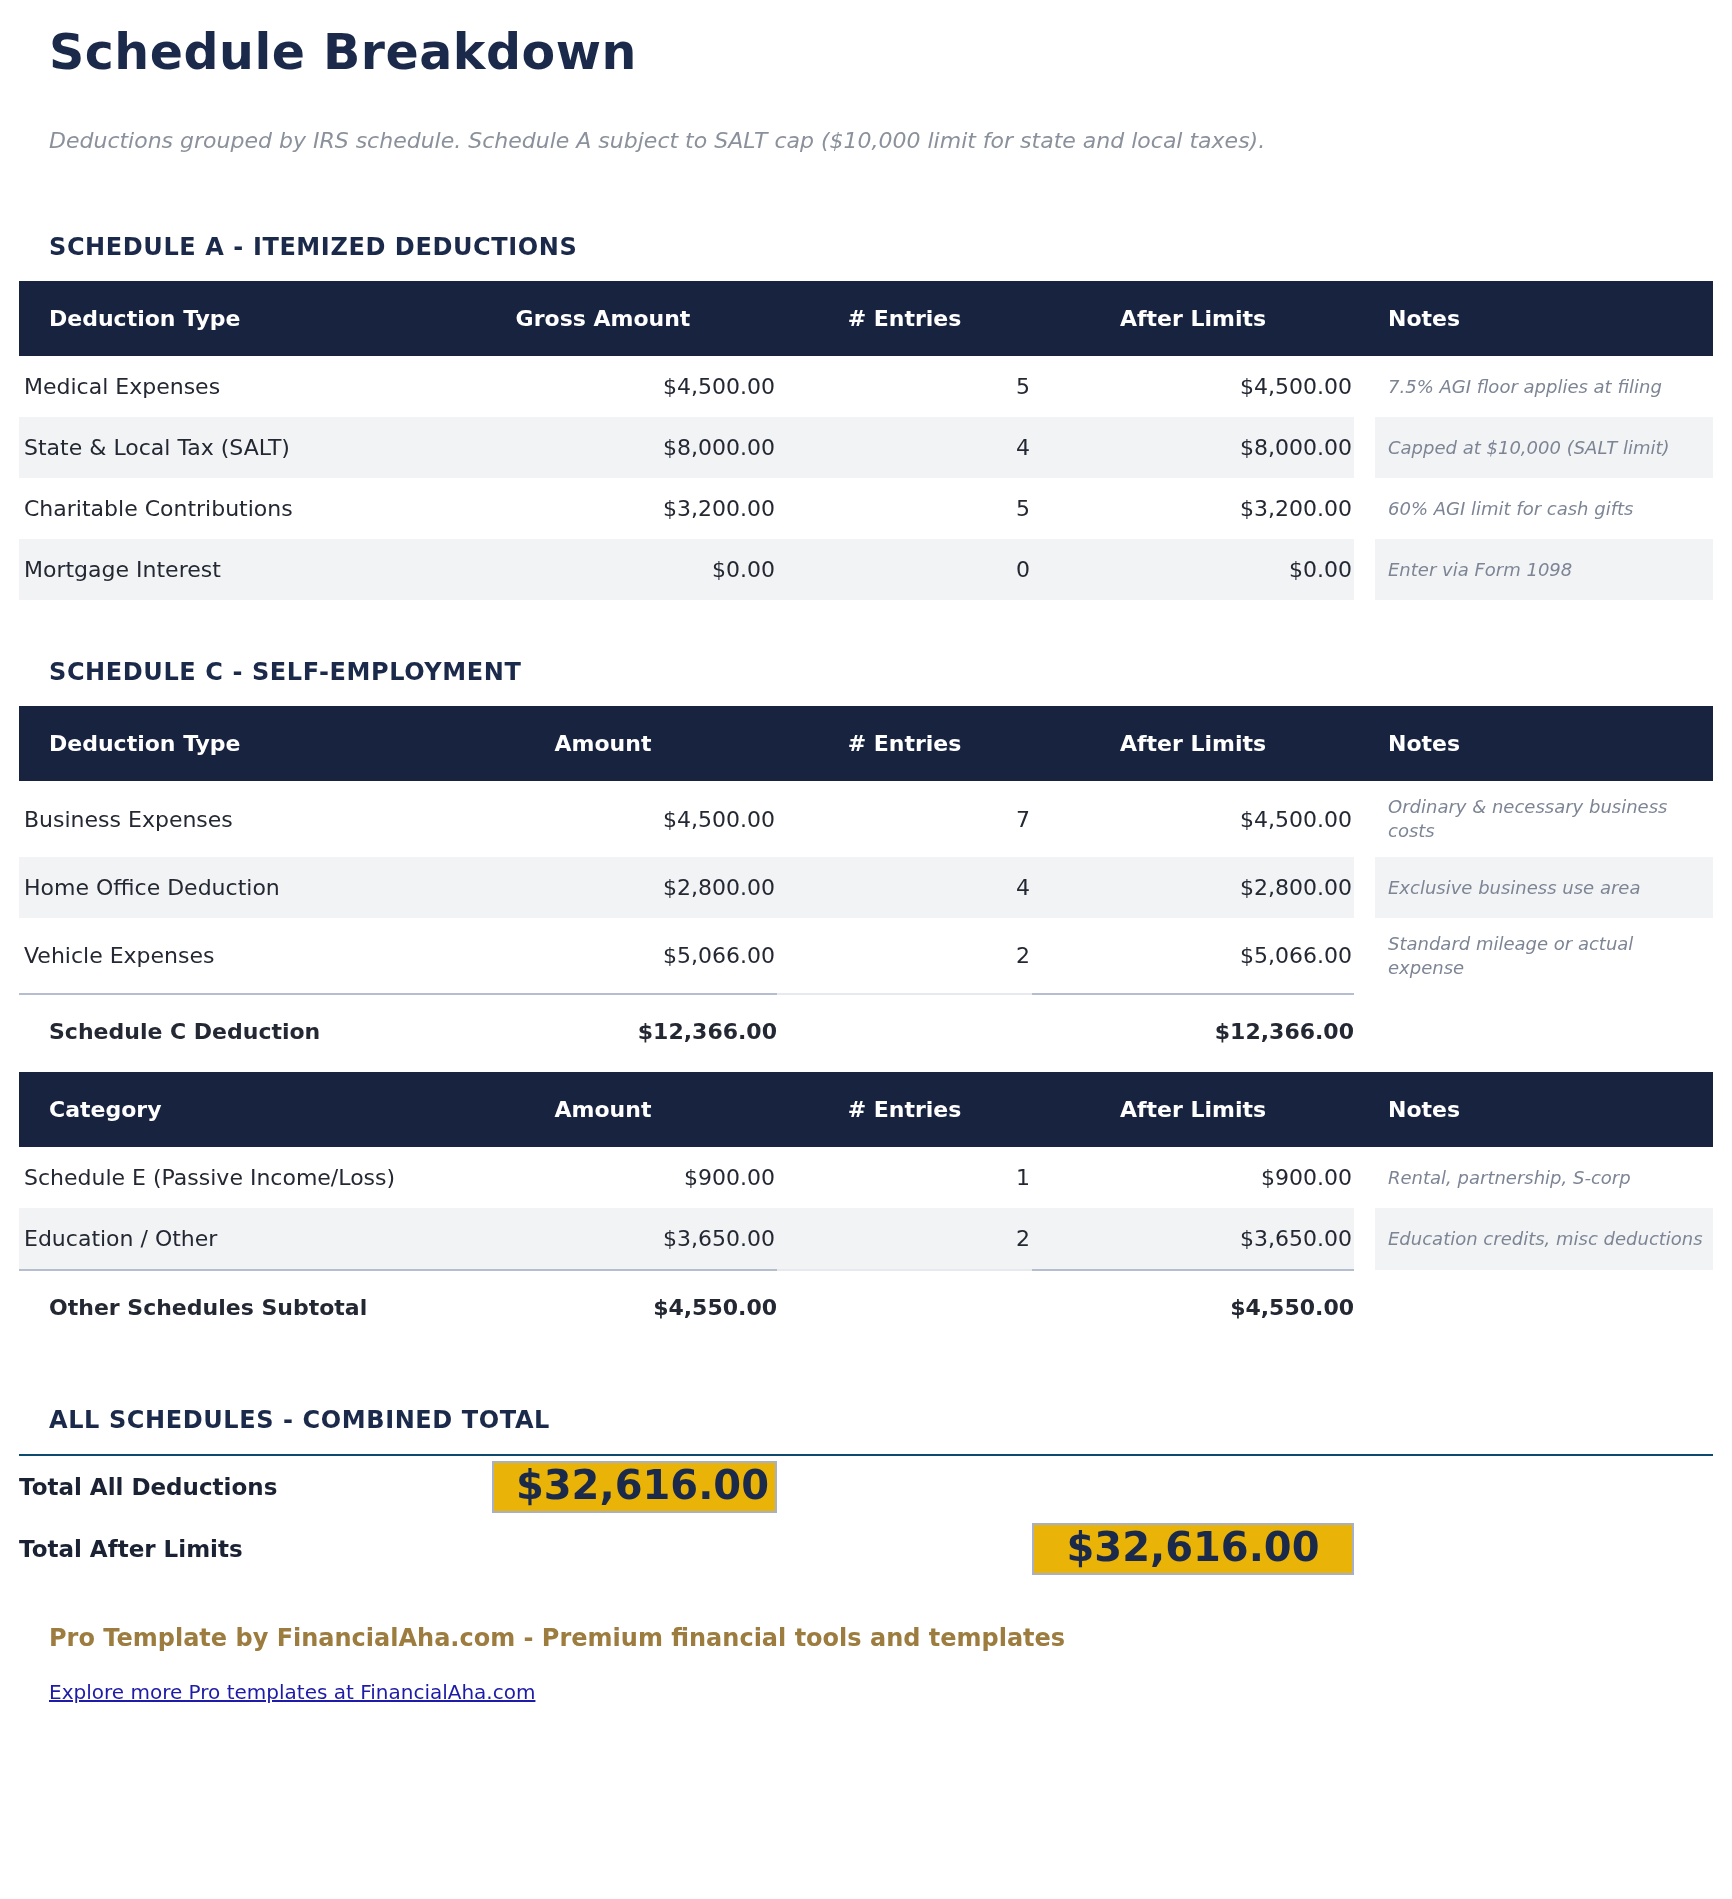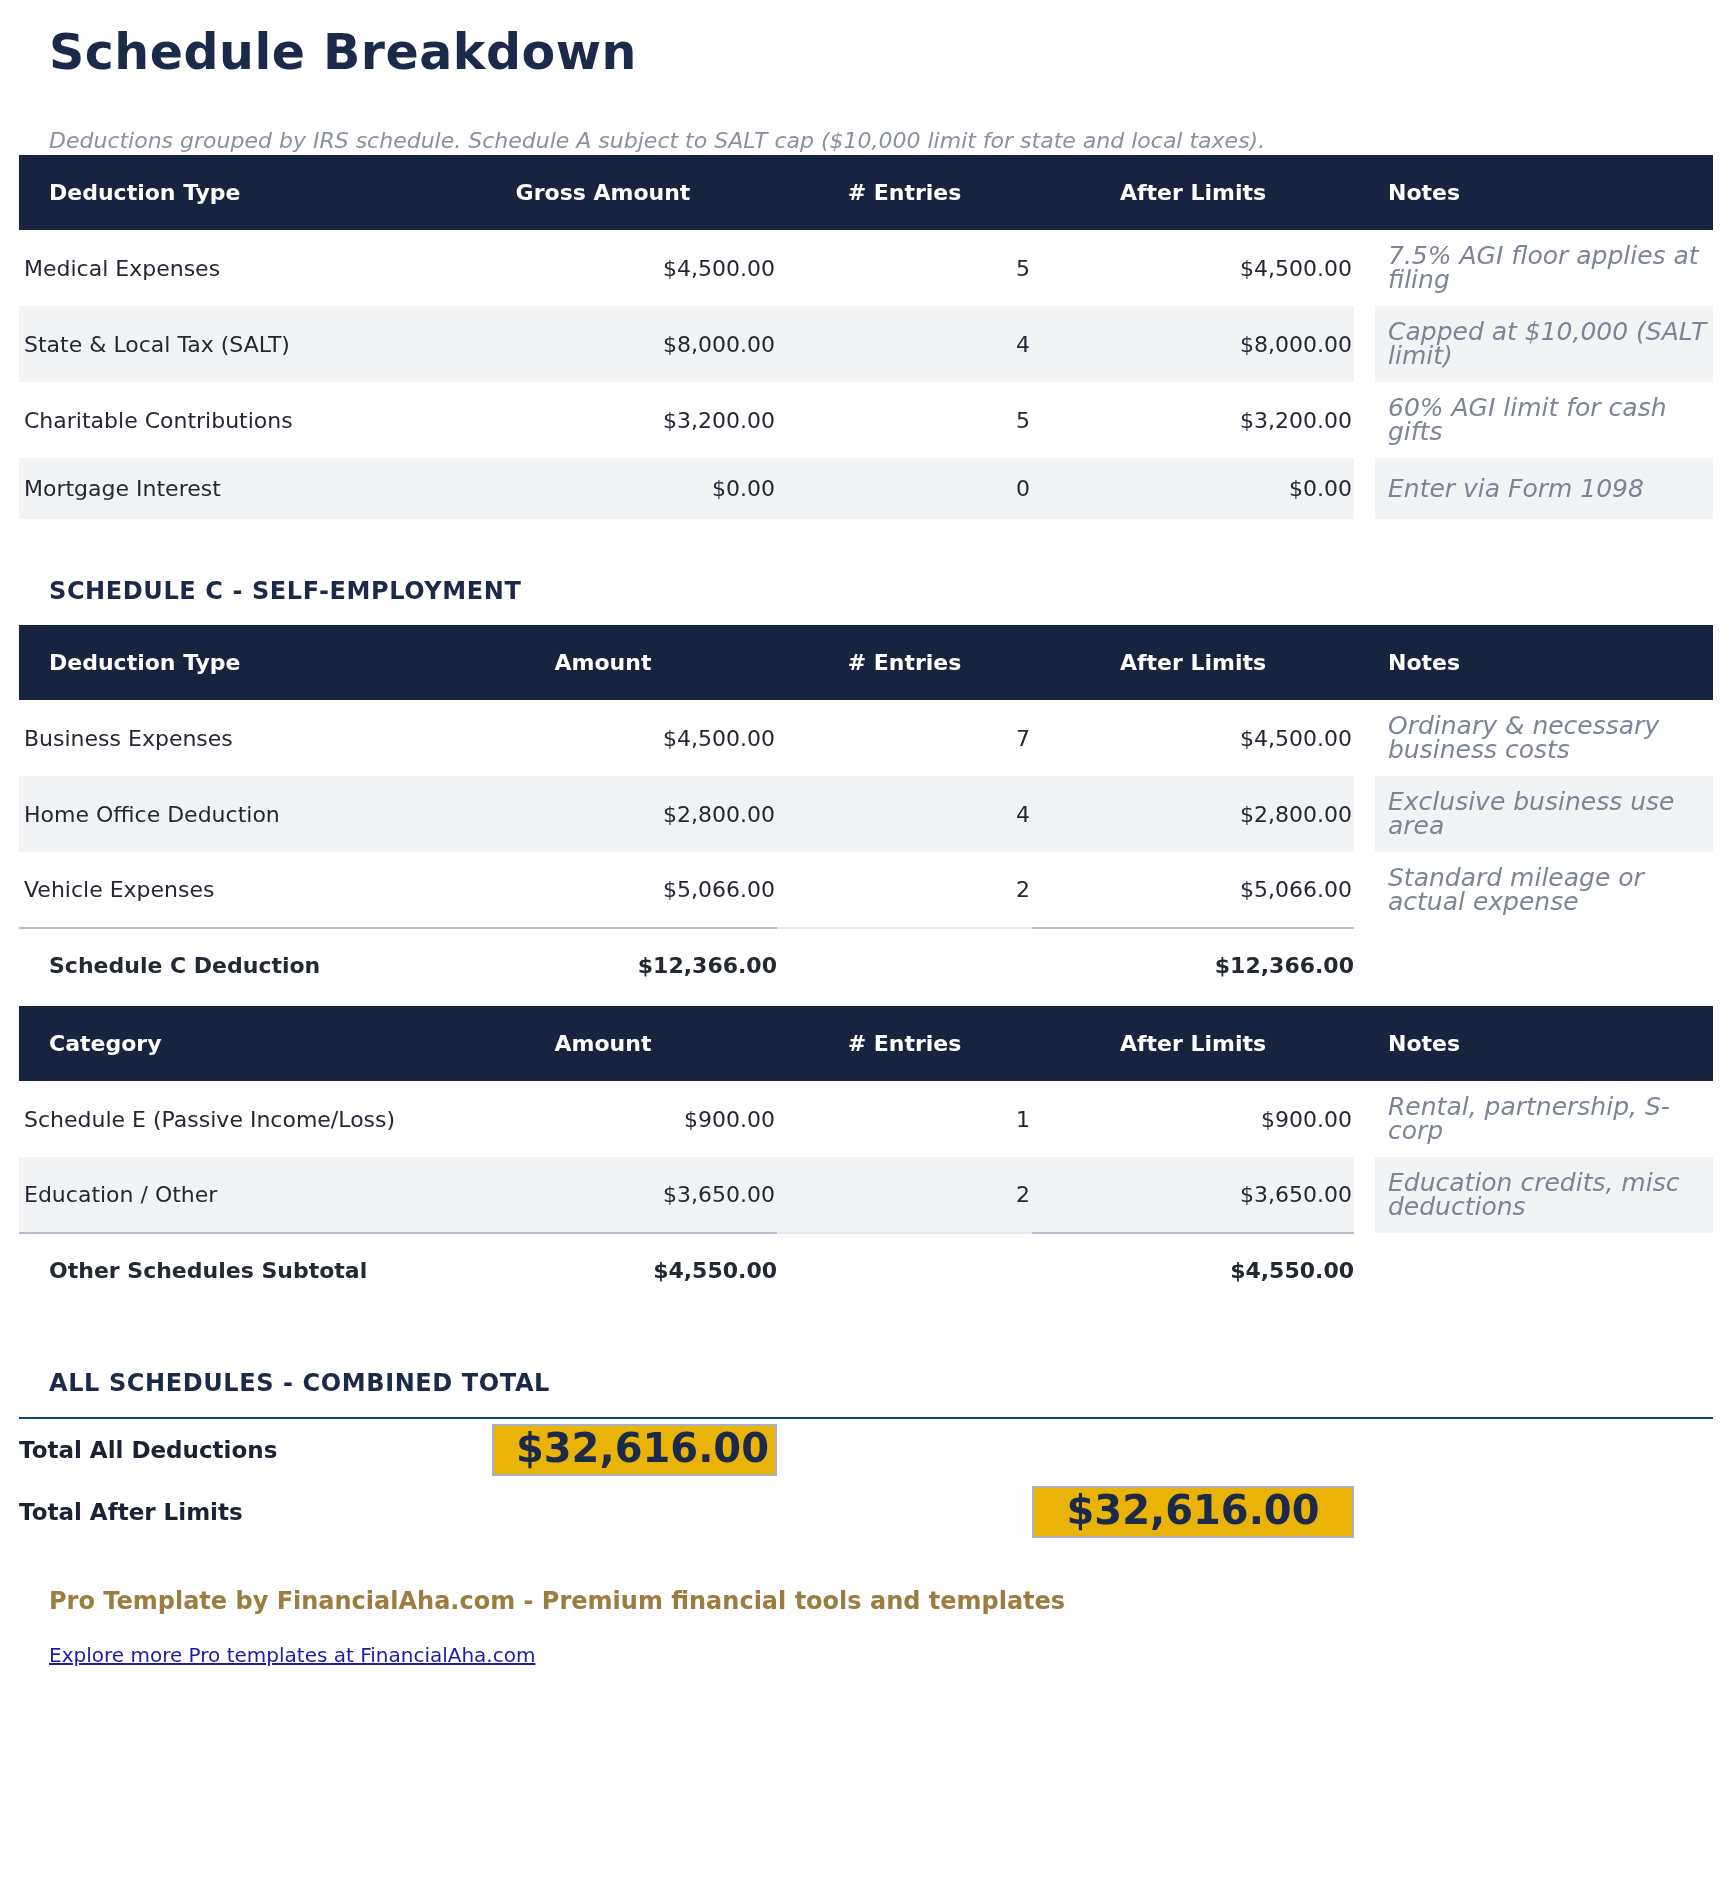--- a/index.html
+++ b/index.html
@@ -32,21 +32,21 @@
   }
   th.c1 { text-align: left; padding-left: 30px; }
   th.cc { text-align: center; }
   th.cnotes { text-align: left; padding-left: 13px; }
   th.gap { background: #18233f; }
 
   tbody td { font-size: 22px; padding: 14px 0; vertical-align: middle; line-height: 33px; }
   td.c1 { text-align: left; padding-left: 5px; }
   td.num { text-align: right; padding-right: 2px; }
   td.notes {
-    font-style: italic; color: #7d8595; font-size: 25px; line-height: 24px;
+    font-style: italic; color: #7d8595; font-size: 18px; line-height: 24px;
     padding-left: 13px; padding-right: 2px; text-align: left;
   }
   tr.alt td { background: #f2f3f5; }
   tr.alt td.gapcell, td.gapcell { background: #ffffff; }
 
   tr.subtotal td { font-weight: bold; background: #ffffff; padding: 20px 0 24px 0; }
   tr.subtotal td.c1 { padding-left: 30px; }
   tr.subtotal td.bt { border-top: 2px solid #b5bdcf; }
   tr.subtotal td.btlight { border-top: 2px solid #e7e9ee; }
 
@@ -66,20 +66,21 @@
 </style>
 </head>
 <body>
 
 <div class="page">
 
   <h1 class="title">Schedule Breakdown</h1>
   <div class="subtitle">Deductions grouped by IRS schedule. Schedule A subject to SALT cap ($10,000 limit for state and local taxes).</div>
 
   <section>
+    <h2 class="section-heading">SCHEDULE A - ITEMIZED DEDUCTIONS</h2>
     <table class="sched">
       <colgroup>
           <col class="w1">
           <col class="w2">
           <col class="w3">
           <col class="w4">
           <col class="wg">
           <col class="w5">
         </colgroup>
       <thead>

